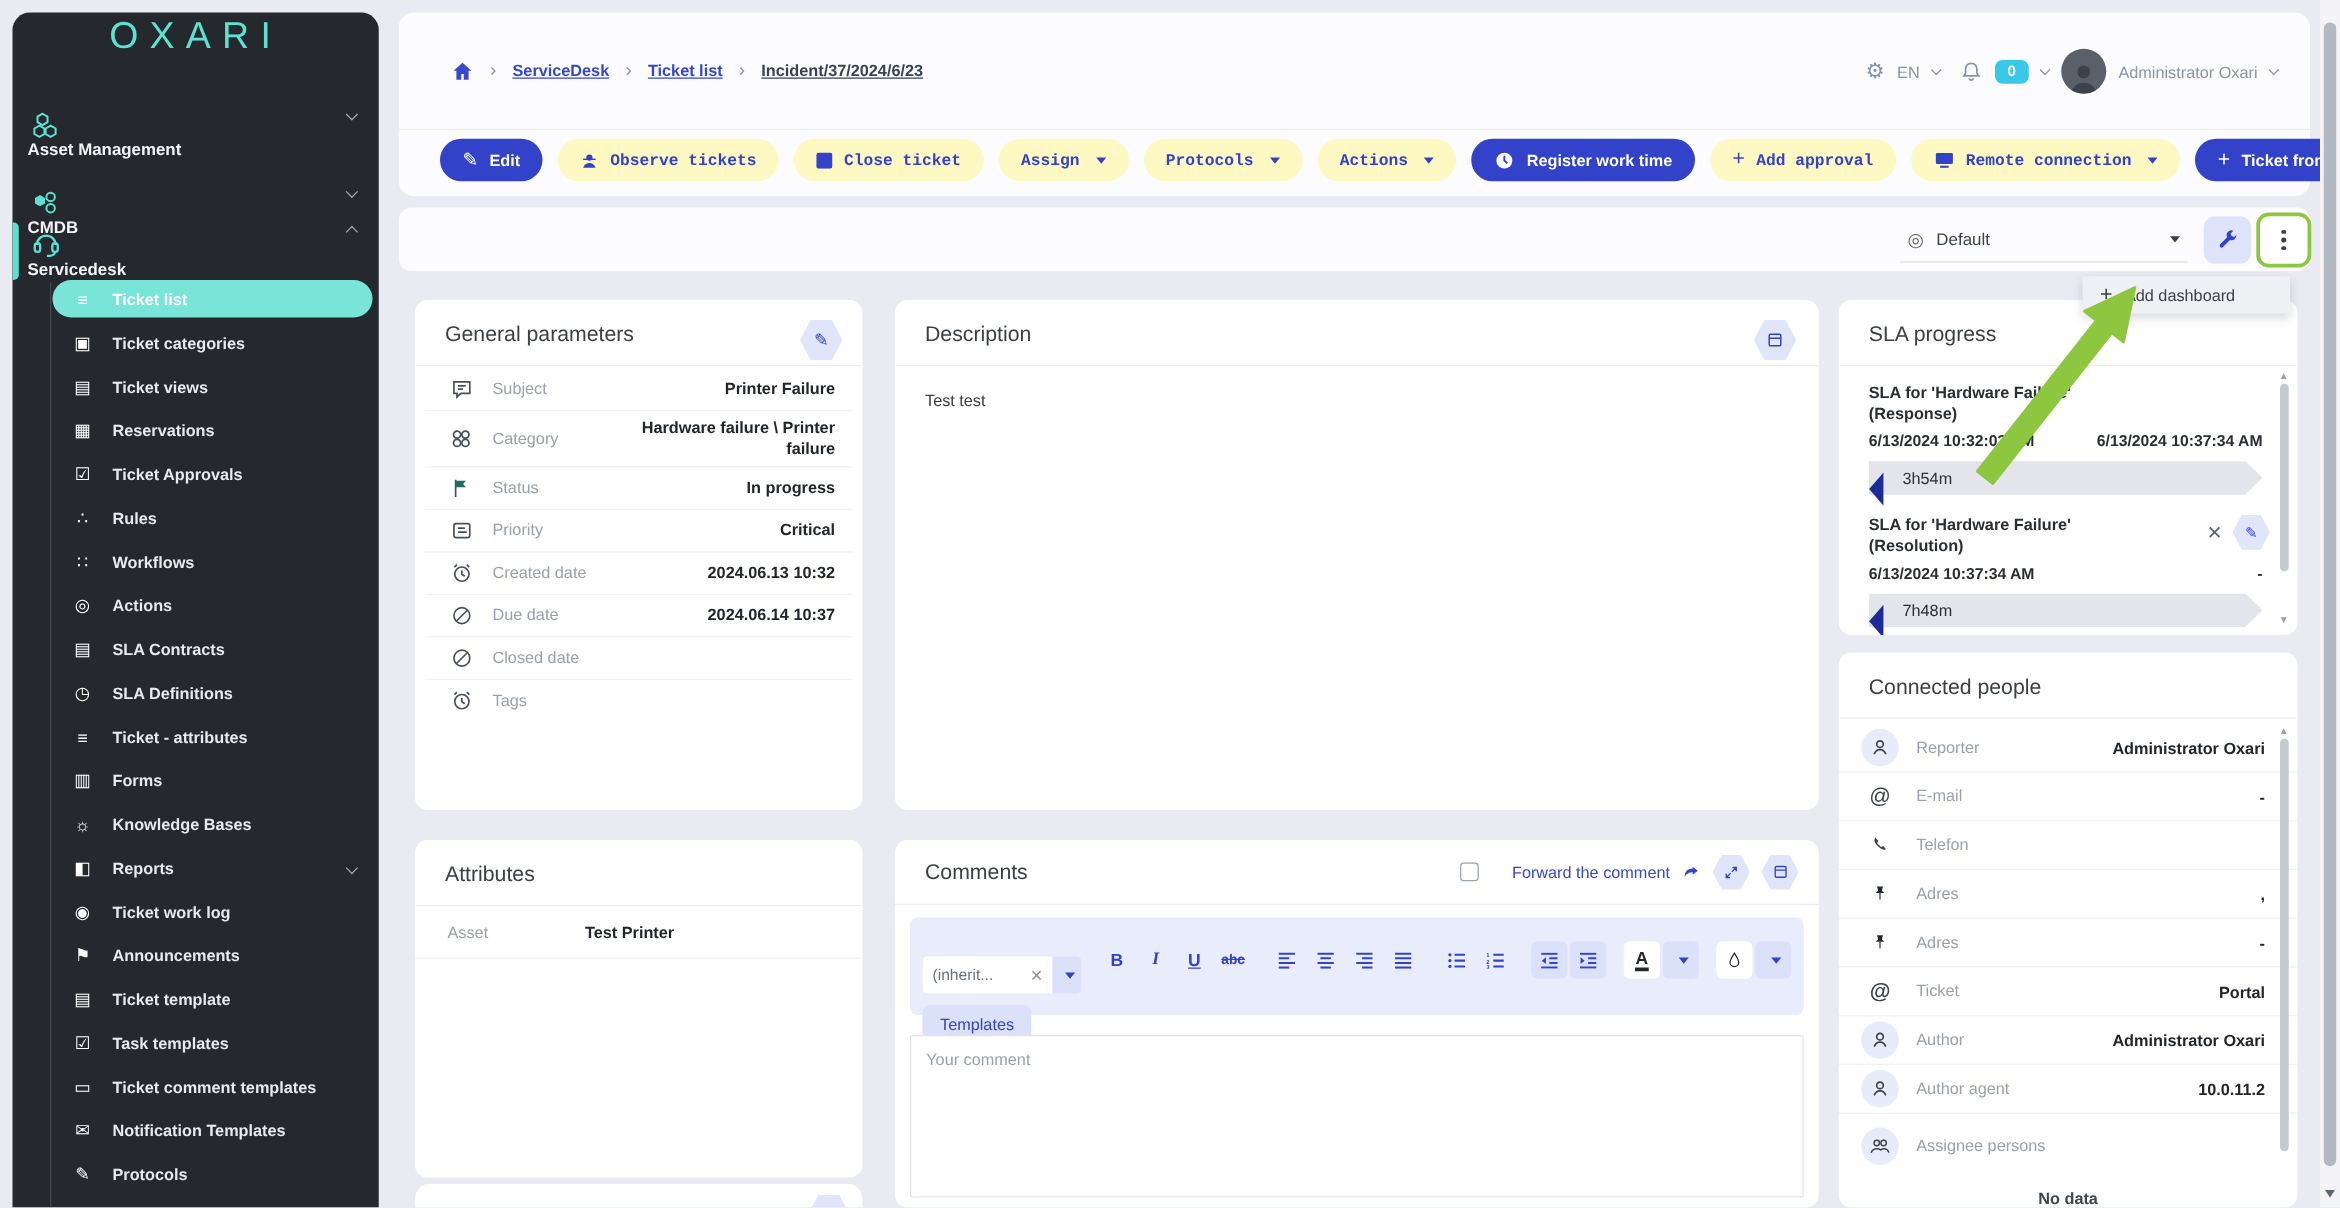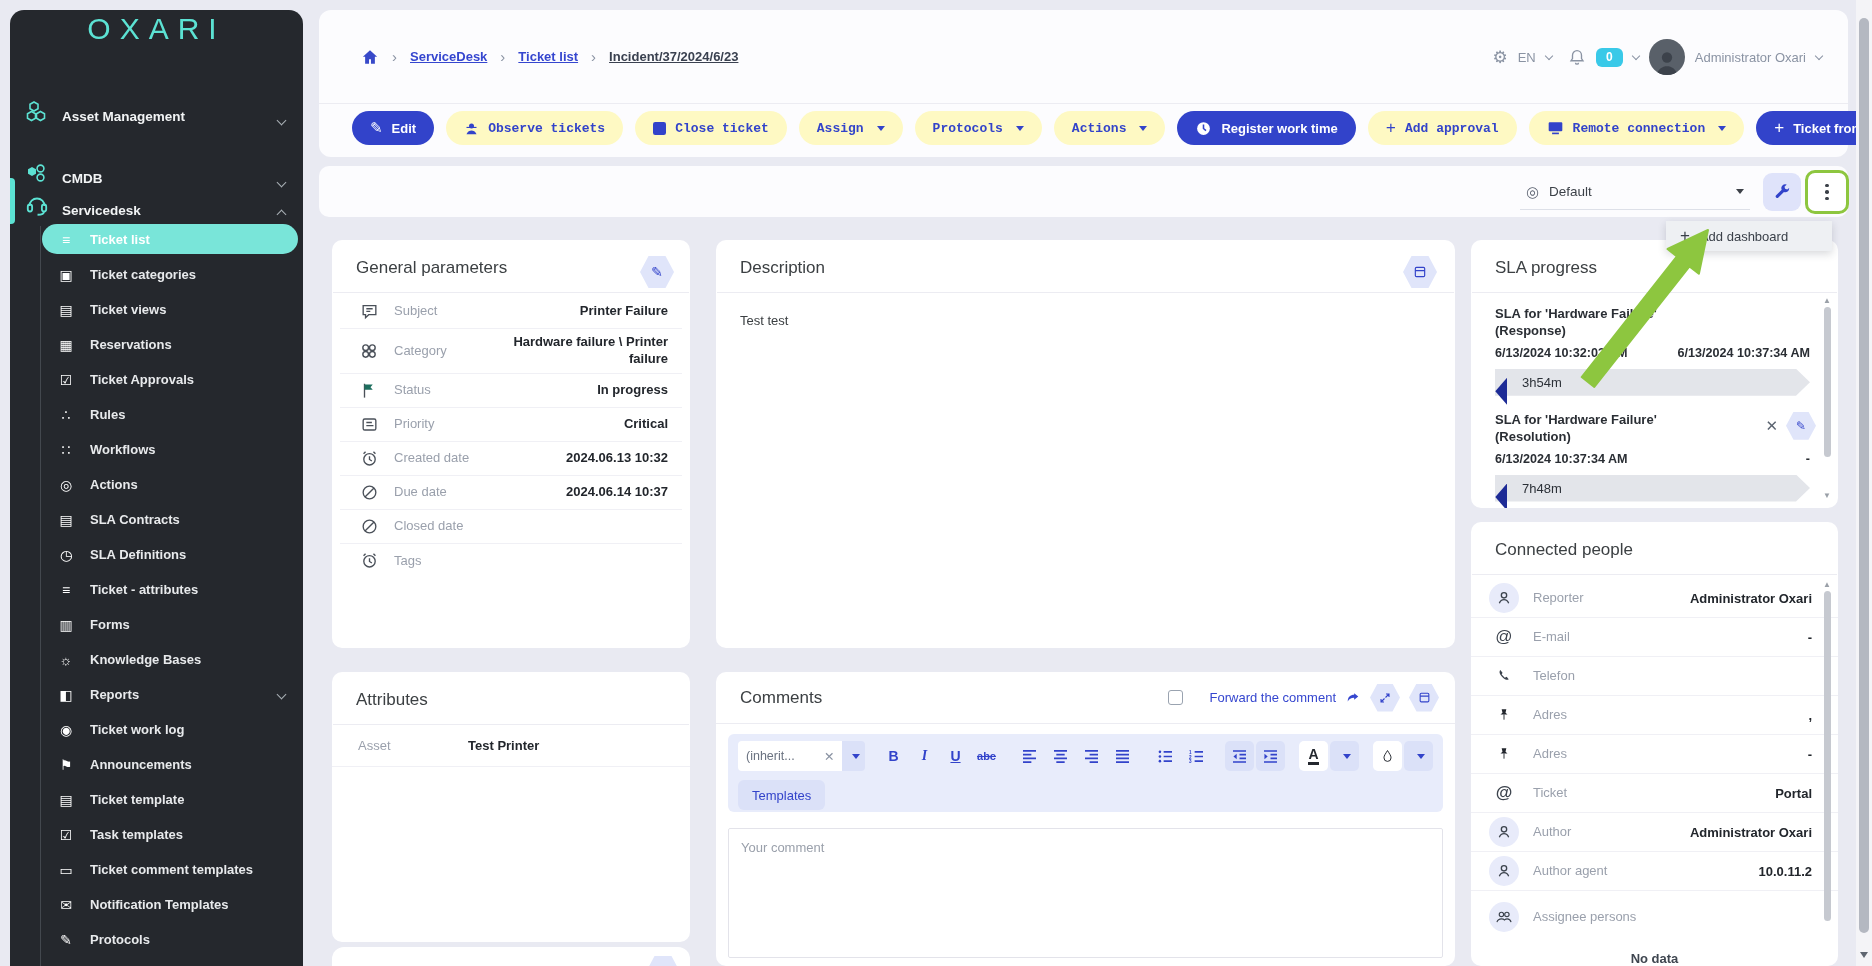--- a/index.html
+++ b/index.html
@@ -8,21 +8,21 @@
   .app { position:relative; width:1872px; height:966px; }
 
   
   .sidebar { position:absolute; left:10px; top:10px; width:293px; height:956px;
              background:#25282d; border-radius:14px 14px 0 0; overflow:hidden; }
   .logo { position:absolute; top:2px; left:0; width:100%; text-align:center;
           color:#5ce2d3; font-size:30px; font-weight:500; letter-spacing:9px; }
   .accent-bar { position:absolute; left:0; top:168px; width:5px; height:46px;
                 background:#5ce2d3; border-radius:0 4px 4px 0; }
   .nav-section { position:absolute; left:0; width:100%; height:36px; display:flex;
-                 align-items:flex-end; color:#f2f4f5; cursor:pointer; }
+                 align-items:flex-start; color:#f2f4f5; cursor:pointer;flex-direction:column; }
   .nav-ic { width:26px; height:26px; margin-left:14px; display:flex; align-items:center;
             justify-content:center; color:#5ce2d3; }
   .nav-label { margin-left:12px; font-size:13.5px; font-weight:700; }
   .chev { width:7px; height:7px; border-right:1.6px solid #aab0b6; border-bottom:1.6px solid #aab0b6;
           position:absolute; right:18px; }
   .chev.down { transform:rotate(45deg); }
   .chev.up { transform:rotate(-135deg); }
   .treeline { position:absolute; left:30px; top:216px; bottom:0; width:1px; background:#43484e; }
   .submenu { position:absolute; left:0; top:212px; width:100%; }
   .sub-item { height:35px; display:flex; align-items:center; color:#e8eaec; cursor:pointer; position:relative; }
@@ -126,21 +126,21 @@
 
   
   .cm-head { display:flex; align-items:center; height:52px; border-bottom:1px solid #ececf2; }
   .cm-head .panel-title { padding:0 0 0 24px; }
   .cm-right { margin-left:auto; margin-right:16px; display:flex; align-items:center; gap:9px; }
   .checkbox { width:15px; height:15px; border:1.5px solid #9aa3b0; border-radius:3px; background:#fff; cursor:pointer; }
   .fwd-label { color:#3546cf; font-size:13px; cursor:pointer;margin-left:18px; }
   .edtoolbar { position:absolute; left:12px; right:12px; top:62px; height:78px; background:#e8ecfb;
                border-radius:6px; padding:7px 10px; }
   .edrow1 { display:flex; align-items:center; gap:14px; }
-  .fontsel { display:flex; align-items:center; height:30px; border-radius:4px; overflow:hidden; }
+  .fontsel { display:flex; align-items:center; height:30px; border-radius:4px; overflow:hidden;margin-top:24px; }
   .fontsel .box { background:#fff; height:30px; display:flex; align-items:center; padding:0 8px;
                   gap:8px; font-size:12.5px; color:#6a7280; width:118px; }
   .fontsel .dd { width:26px; height:30px; display:flex; align-items:center; justify-content:center;
                  background:#dbe1f8; color:#3243ca; }
   .edgroup { display:flex; gap:2px; }
   .edbtn { width:29px; height:30px; border-radius:5px; display:flex; align-items:center;
            justify-content:center; color:#3243ca; font-size:14px; font-weight:700; cursor:pointer; }
   .edbtn.white { background:#fff; }
   .edbtn.lav { background:#dbe1f8; }
   .strike { text-decoration:line-through; font-size:11px; font-weight:700; }

